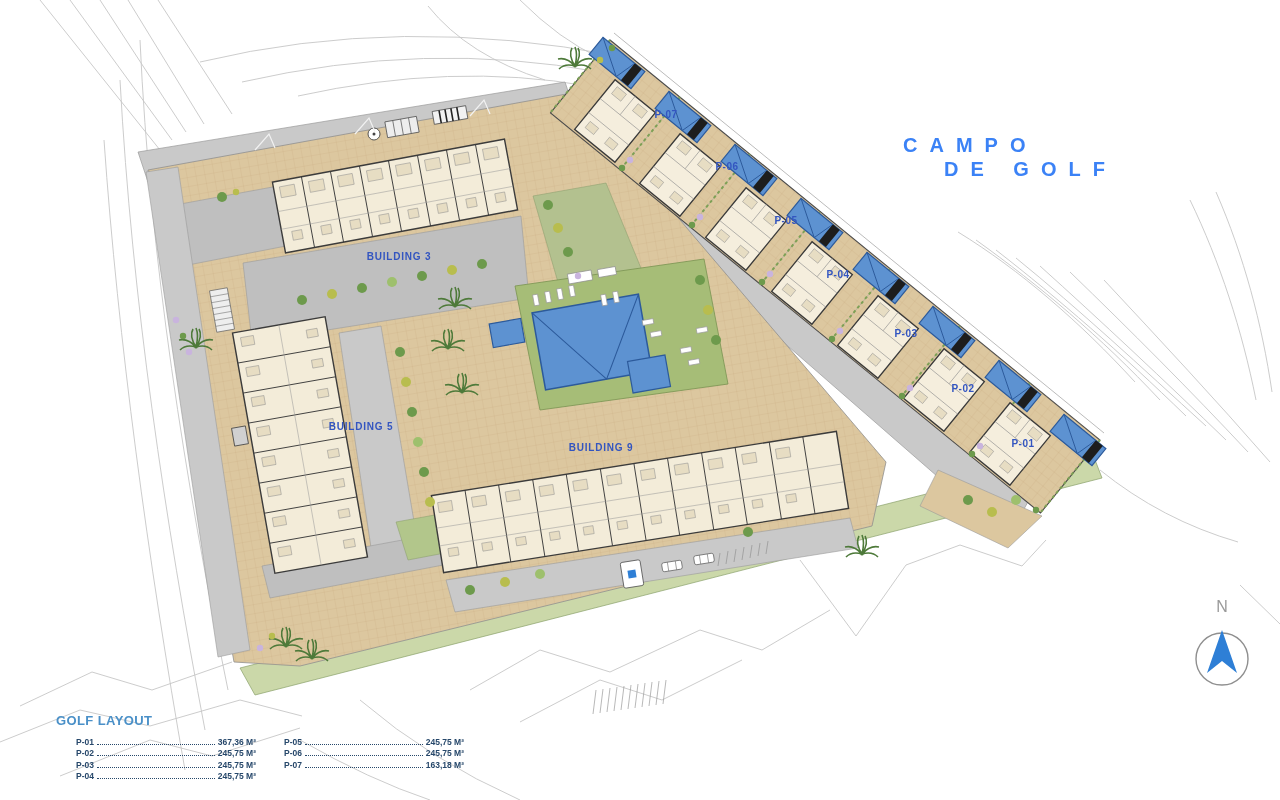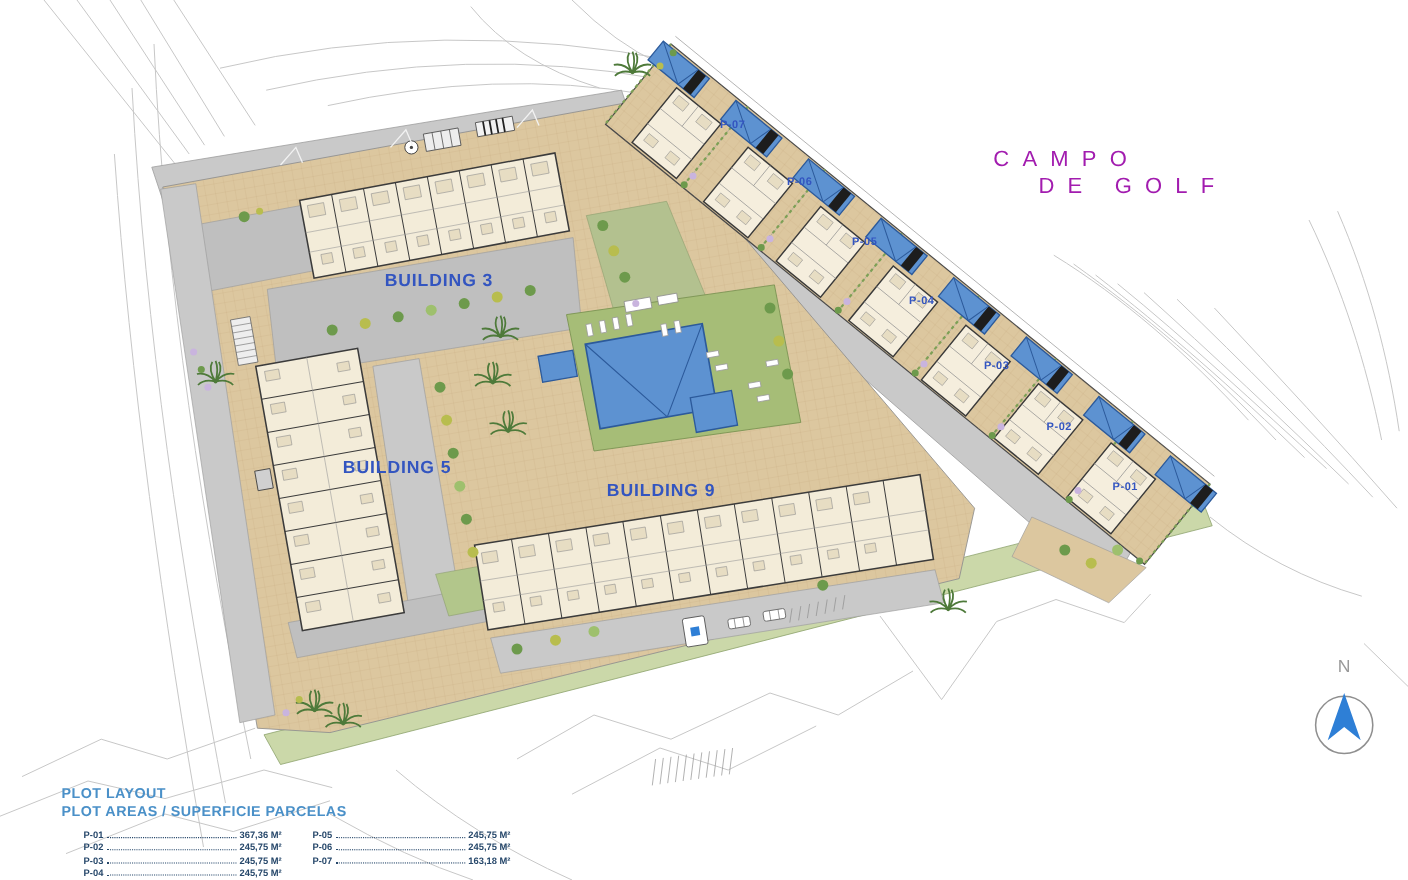--- a/index.html
+++ b/index.html
@@ -1,23 +1,23 @@
 <!DOCTYPE html>
 <html><head>
 <meta charset="utf-8">
 <style>
   html,body{margin:0;padding:0;background:#e8e8e8;}
   .stage{position:relative;width:1280px;height:800px;background:#ffffff;overflow:hidden;
          font-family:"Liberation Sans",sans-serif;}
   .stage svg.plan{position:absolute;left:0;top:0;}
   .lbl{position:absolute;transform:translate(-50%,-50%);font-weight:bold;color:#3355c0;
        font-size:10px;letter-spacing:.5px;white-space:nowrap;}
-  .lbl.bldg{font-size:16px;letter-spacing:.8px;}
-  .golf-line{position:absolute;color:#a21caf;font-size:20px;letter-spacing:12px;
-             white-space:nowrap;font-weight:400;}
+  .lbl.bldg{font-size:10px;letter-spacing:.8px;}
+  .golf-line{position:absolute;color:#3b82f6;font-size:20px;letter-spacing:12px;
+             white-space:nowrap;font-weight:700;}
   .north-n{position:absolute;color:#9a9a9a;font-size:16px;transform:translate(-50%,-50%);}
   .legend{position:absolute;left:56px;top:712px;width:560px;}
   .legend .t1,.legend .t2{color:#4a90c8;font-weight:bold;font-size:13px;letter-spacing:.4px;line-height:17px;}
   .legend .cols{display:flex;margin-top:6px;}
   .legend .col{width:180px;margin-left:20px;}
   .legend .col.c2{margin-left:28px;}
   .legend .row{display:flex;align-items:flex-end;font-size:8.5px;font-weight:bold;
                color:#27486b;height:11.5px;}
   .legend .dots{flex:1;border-bottom:1.2px dotted #27486b;margin:0 3px 2px 3px;}
 </style>
@@ -341,22 +341,21 @@
 <div class="lbl" style="left:727px;top:166px;">P-06</div>
 <div class="lbl" style="left:786px;top:220px;">P-05</div>
 <div class="lbl" style="left:838px;top:274px;">P-04</div>
 <div class="lbl" style="left:906px;top:333px;">P-03</div>
 <div class="lbl" style="left:963px;top:388px;">P-02</div>
 <div class="lbl" style="left:1023px;top:443px;">P-01</div>
 
 <div class="north-n" style="left:1222px;top:607px;">N</div>
 
 <div class="legend">
-  <div class="t1">PLOT LAYOUT</div>
-  <div class="t2">PLOT AREAS / SUPERFICIE PARCELAS</div>
+  <div class="t1">GOLF LAYOUT</div>
   <div class="cols">
     <div class="col">
       <div class="row">
         <span>P-01</span>
             <span class="dots"></span>
             <span>367,36 M²</span>
       </div>
       <div class="row">
         <span>P-02</span>
             <span class="dots"></span>

